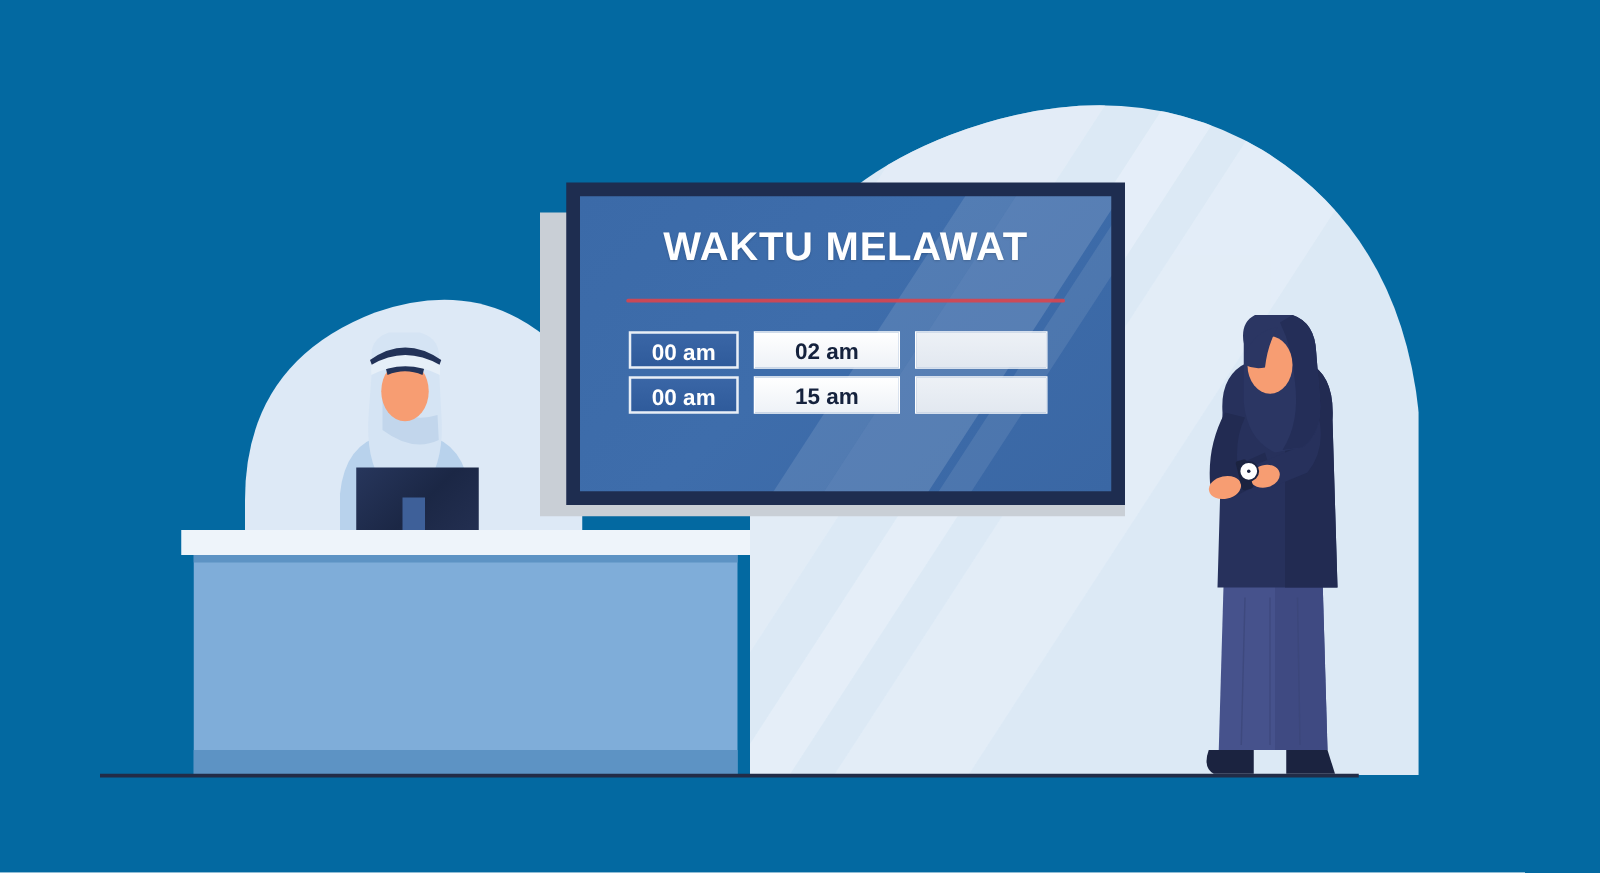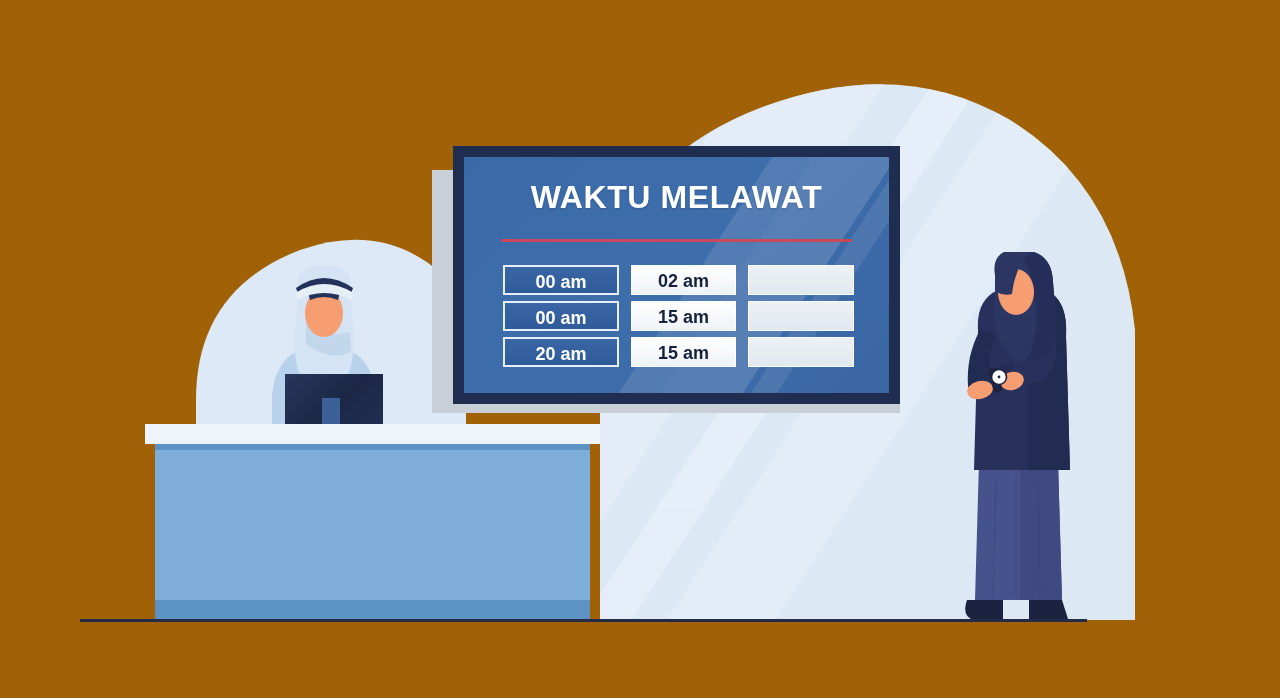--- a/index.html
+++ b/index.html
@@ -8,21 +8,21 @@
     padding: 0;
     background: #ffffff;
   }
   body {
     font-family: "Liberation Sans", sans-serif;
   }
   #scene {
     position: relative;
     width: 1280px;
     height: 698px;
-    background: #a16207;
+    background: #0369a1;
     overflow: hidden;
   }
   #scene svg.layer {
     position: absolute;
     left: 0;
     top: 0;
     width: 1280px;
     height: 698px;
   }
   
@@ -103,27 +103,27 @@
   .cell {
     height: 30px;
     line-height: 30px;
     box-sizing: border-box;
     font-size: 18px;
     font-weight: bold;
     text-align: center;
     font-family: "Liberation Sans", sans-serif;
   }
   .cell.col-a {
-    width: 116px;
+    width: 88px;
     background: linear-gradient(180deg, #3a66a6 0%, #2f5b9b 100%);
     border: 2px solid #e8eef6;
     color: #ffffff;
   }
   .cell.col-b {
-    width: 105px;
+    width: 117px;
     background: linear-gradient(180deg, #ffffff 0%, #eef2f7 100%);
     border: 1px solid #ffffff;
     color: #15223d;
     text-align: center;
   }
   .cell.col-c {
     width: 106px;
     background: linear-gradient(180deg, #edf1f6 0%, #e2e8f0 100%);
     border: 1px solid #ffffff;
     color: transparent;
@@ -235,25 +235,20 @@
           <div class="cell col-b">02 am</div>
           <div class="cell col-c"></div>
         </div>
 
         <div class="board-row">
           <div class="cell col-a">00 am</div>
           <div class="cell col-b">15 am</div>
           <div class="cell col-c"></div>
         </div>
 
-        <div class="board-row">
-          <div class="cell col-a">20 am</div>
-          <div class="cell col-b">15 am</div>
-          <div class="cell col-c"></div>
-        </div>
 
       </div>
     </div>
   </div>
 
   <svg class="layer" viewBox="0 0 1280 698" preserveAspectRatio="none">
 
     <g>
 
       <path d="M 272 430 L 272 395 Q 276 355 307 348 L 341 348 Q 372 355 376 395 L 376 430 Z" fill="#b8d2ec"></path>

